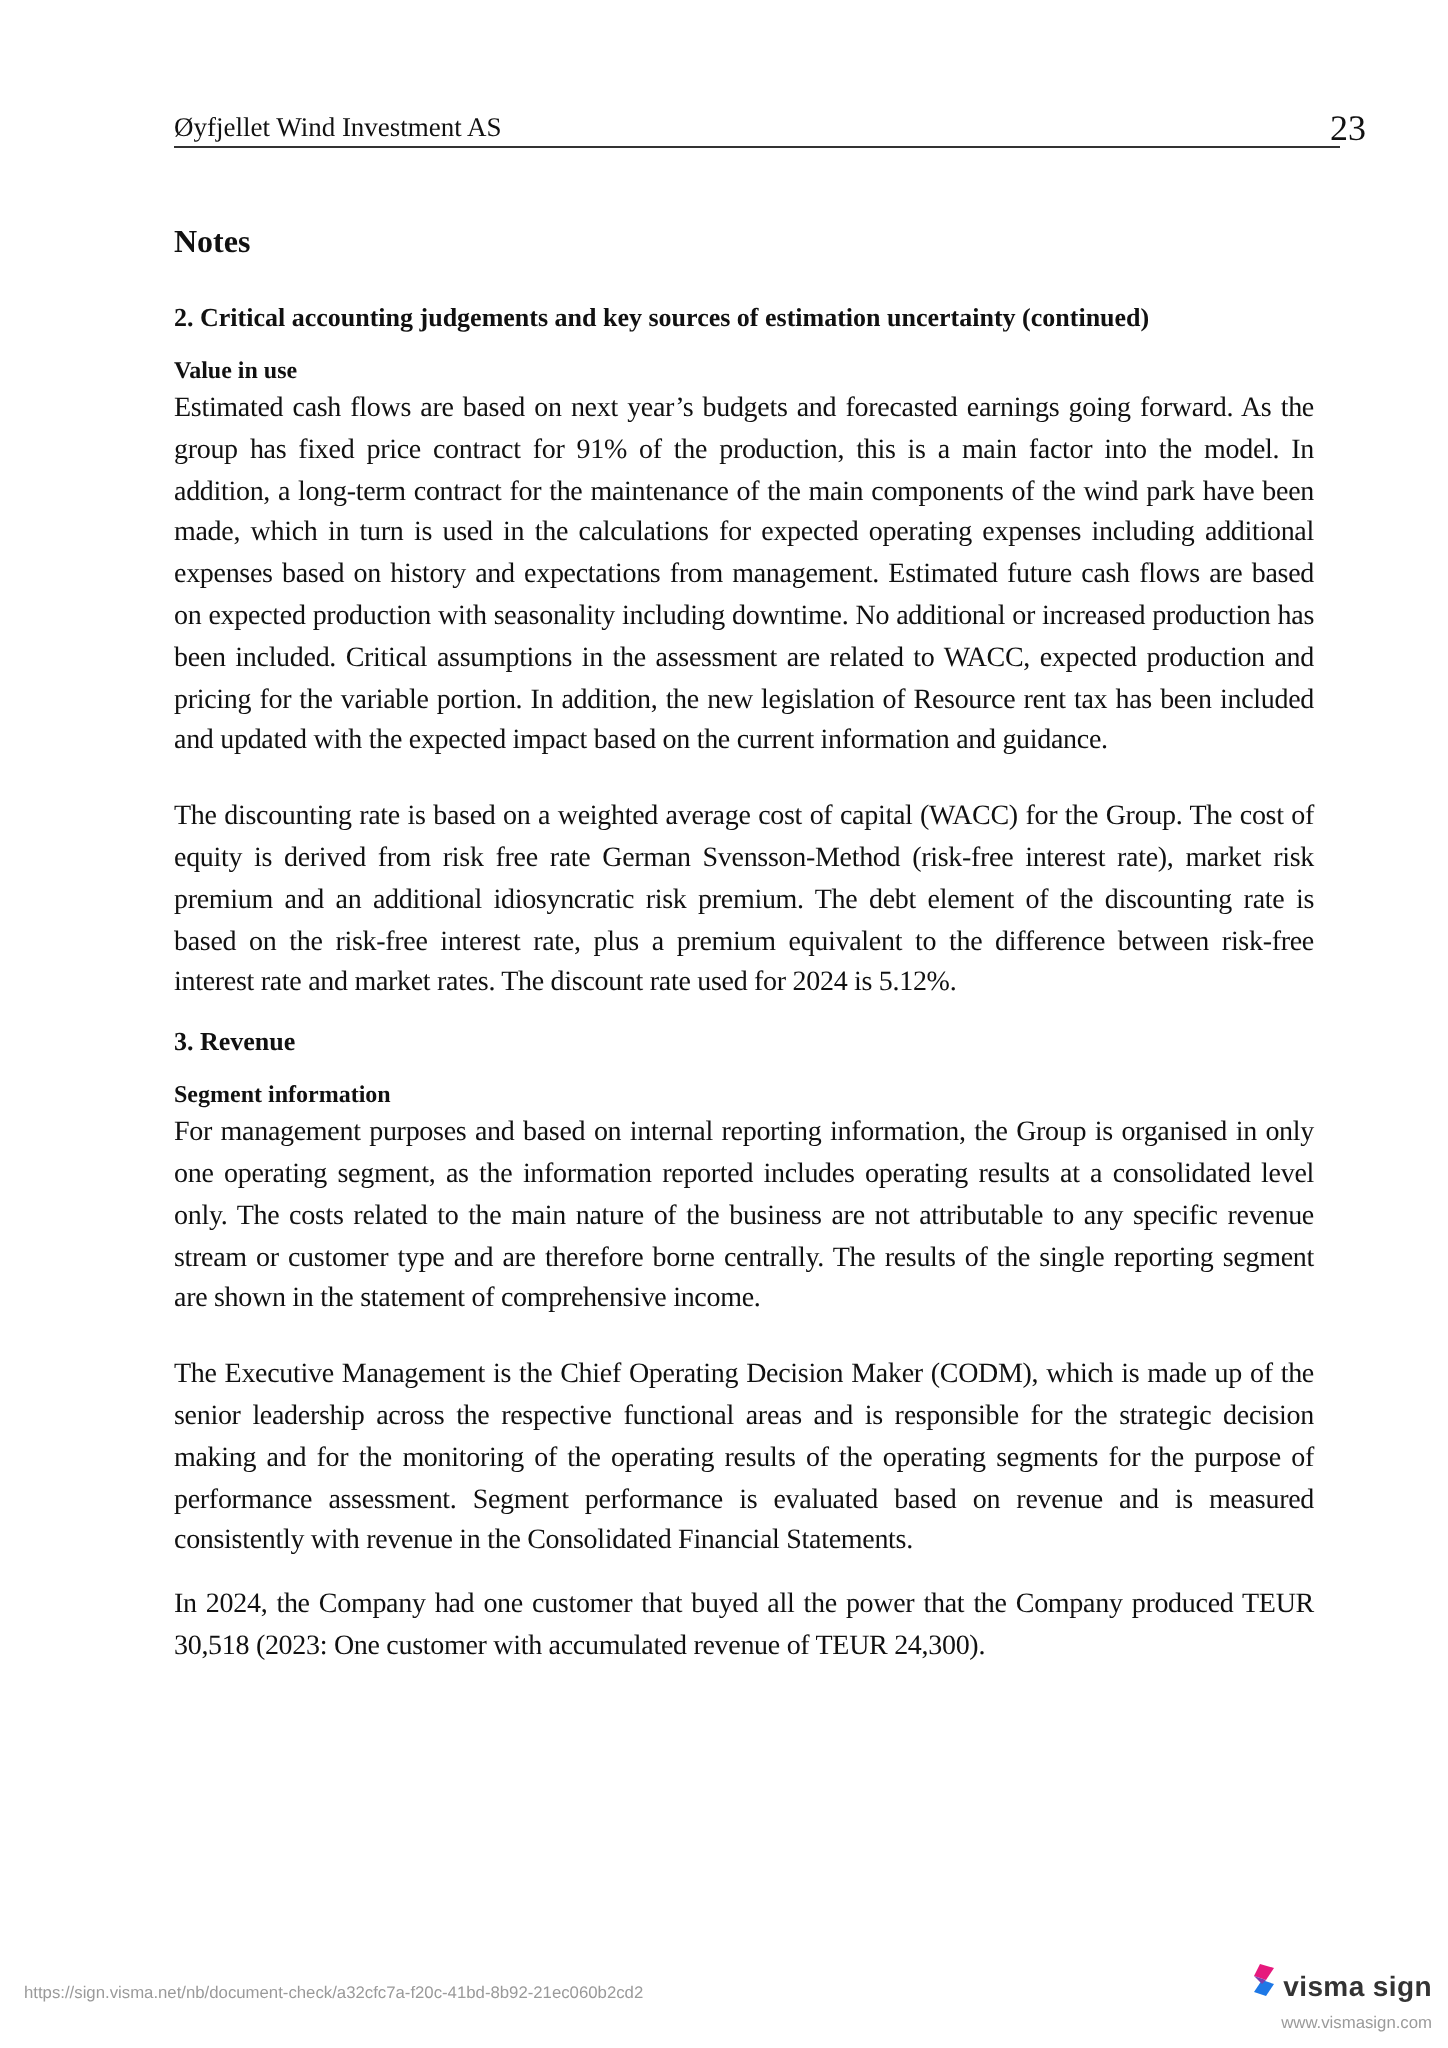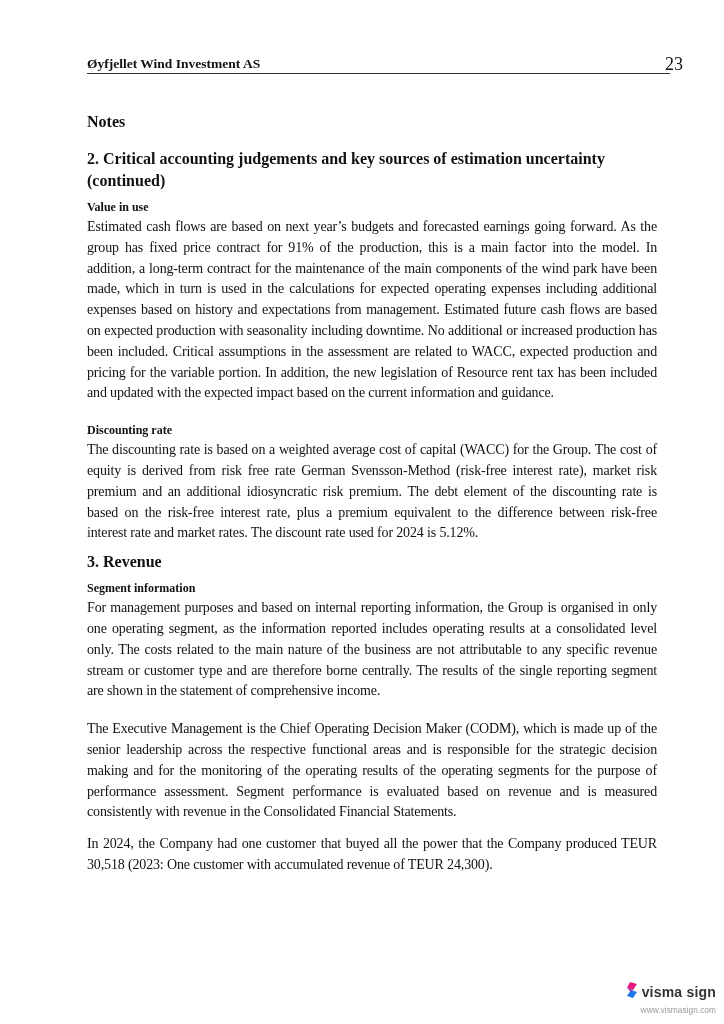--- a/index.html
+++ b/index.html
@@ -7,38 +7,38 @@
     width: 724px; height: 1024px; position: relative; overflow: hidden;
     font-family: "Liberation Serif", "DejaVu Serif", serif;
     color: #111111;
   }
   .page-header {
     position: absolute; left: 87px; top: 56px; width: 596px;
     height: 17px;
   }
   .company-name {
     position: absolute; left: 0; top: 0;
-    font-weight: bold; font-size: 13.5px; line-height: 16px;
+    font-weight: normal; font-size: 13.5px; line-height: 16px;
   }
   .header-rule {
     position: absolute; left: 0; top: 17px; width: 583px; height: 0;
     border-top: 1.2px solid #333;
   }
   .page-number {
     position: absolute; right: 0; top: 0;
     font-size: 18px; line-height: 16px;
   }
   .content {
     position: absolute; left: 87px; top: 108px; width: 570px;
   }
   h1.notes-title {
     margin: 0; font-size: 16px; font-weight: bold; line-height: 28px;
   }
   h2.section-title {
-    margin: 12px 0 0 0; font-size: 16px; font-weight: bold; line-height: 22px;
+    margin: 12px 0 0 0; font-size: 13px; font-weight: bold; line-height: 22px;
   }
   h3.sub-title {
     margin: 6px 0 0 0; font-size: 12px; font-weight: bold; line-height: 19px;
   }
   p.body-text {
     margin: 0; font-size: 14px; line-height: 20.8px; text-align: justify;
     letter-spacing: -0.15px;
   }
   .gap-lg { height: 17px; }
   .gap-md { height: 11px; }
@@ -67,37 +67,37 @@
 
 <div class="content">
   <h1 class="notes-title">Notes</h1>
 
   <h2 class="section-title">2. Critical accounting judgements and key sources of estimation uncertainty (continued)</h2>
 
   <h3 class="sub-title">Value in use</h3>
   <p class="body-text">Estimated cash flows are based on next year’s budgets and forecasted earnings going forward. As the group has fixed price contract for 91% of the production, this is a main factor into the model. In addition, a long-term contract for the maintenance of the main components of the wind park have been made, which in turn is used in the calculations for expected operating expenses including additional expenses based on history and expectations from management. Estimated future cash flows are based on expected production with seasonality including downtime. No additional or increased production has been included.  Critical assumptions in the assessment are related to WACC, expected production and pricing for the variable portion. In addition, the new legislation of Resource rent tax has been included and updated with the expected impact based on the current information and guidance.</p>
 
   <div class="gap-lg"></div>
-  <h3 class="sub-title" style="margin-top:0">Discounting rate</h3>
   <p class="body-text">The discounting rate is based on a weighted average cost of capital (WACC) for the Group. The cost of equity is derived from risk free rate German Svensson-Method (risk-free interest rate), market risk premium and an additional idiosyncratic risk premium. The debt element of the discounting rate is based on the risk-free interest rate, plus a premium equivalent to the difference between risk-free interest rate and market rates. The discount rate used for 2024 is 5.12%.</p>
 
   <div class="gap-sm"></div>
   <h2 class="section-title" style="margin-top:0">3. Revenue</h2>
 
   <h3 class="sub-title">Segment information</h3>
   <p class="body-text">For management purposes and based on internal reporting information, the Group is organised in only one operating segment, as the information reported includes operating results at a consolidated level only. The costs related to the main nature of the business are not attributable to any specific revenue stream or customer type and are therefore borne centrally. The results of the single reporting segment are shown in the statement of comprehensive income.</p>
 
   <div class="gap-lg"></div>
   <p class="body-text">The Executive Management is the Chief Operating Decision Maker (CODM), which is made up of the senior leadership across the respective functional areas and is responsible for the strategic decision making and for the monitoring of the operating results of the operating segments for the purpose of performance assessment. Segment performance is evaluated based on revenue and is measured consistently with revenue in the Consolidated Financial Statements.</p>
 
   <div class="gap-md"></div>
   <p class="body-text">In 2024, the Company had one customer that buyed all the power that the Company produced TEUR 30,518 (2023: One customer with accumulated revenue of TEUR 24,300).</p>
 </div>
 
 <div class="footer-left">
+  <div>https://sign.visma.net/nb/document-check/a32cfc7a-f20c-41bd-8b92-21ec060b2cd2</div>
 </div>
 
 <div class="footer-right">
   <div class="brand-row">
     <span>
       <svg width="12" height="16" viewBox="0 0 12 16">
         <polygon points="4,0 11,2 7,8 1,6" fill="#e6197d"></polygon>
         <polygon points="5,8 11,10 7,16 1,14" fill="#1e78e6"></polygon>
         <polygon points="1,6 7,8 5,10" fill="#7a3fb0"></polygon>
       </svg>

